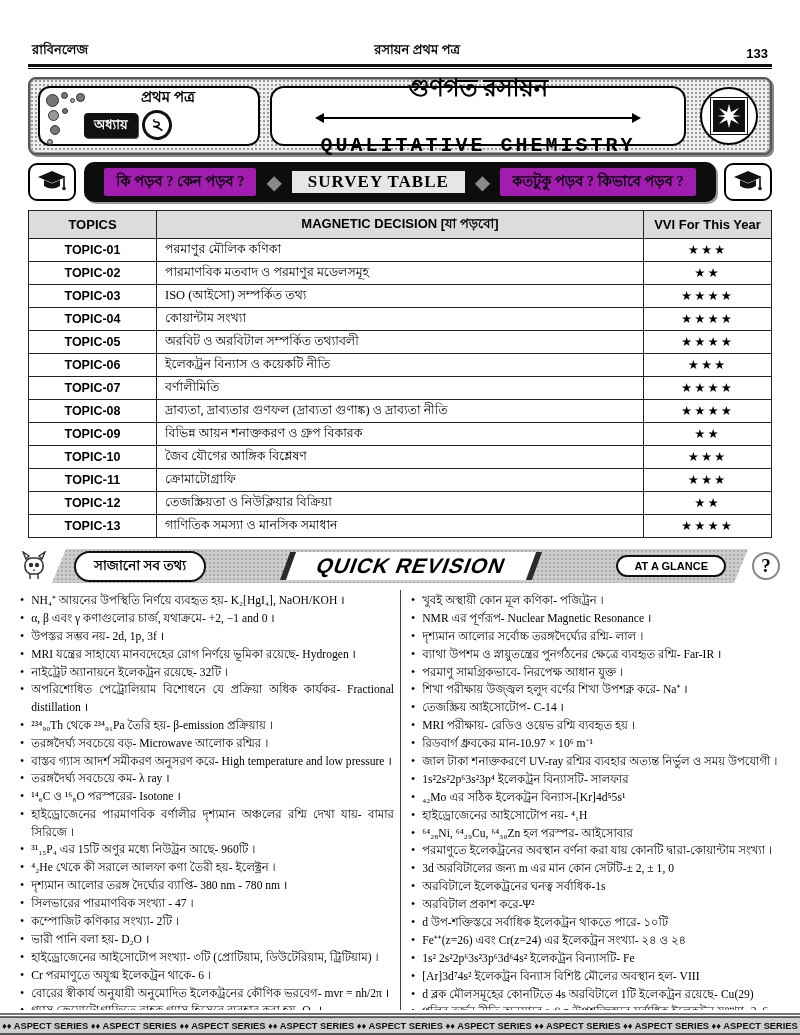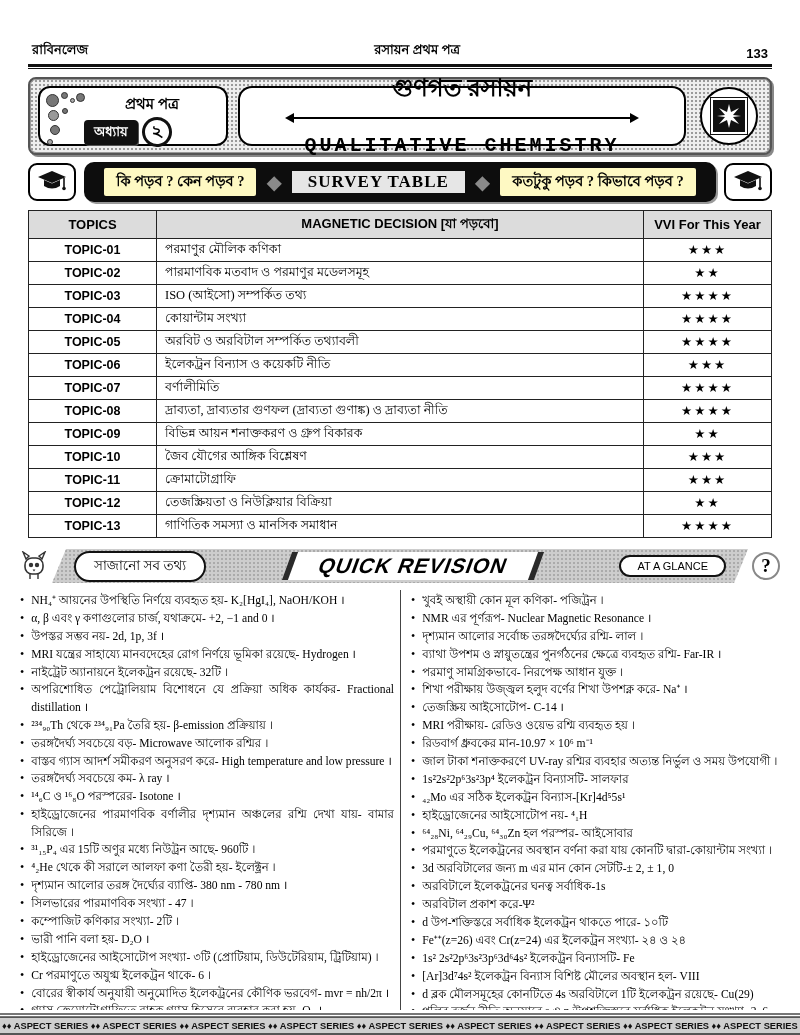--- a/index.html
+++ b/index.html
@@ -20,23 +20,23 @@
   
   .chapter-banner {
     margin:8px 28px 0; border:2px solid #555; border-radius:8px;
     box-shadow:inset 0 0 0 1px #999, 2px 2px 0 #888;
     background-color:#eee;
     background-image:radial-gradient(#9a9a9a 0.8px, transparent 0.9px);
     background-size:4px 4px;
     padding:7px 8px; display:flex; align-items:stretch; gap:10px; height:78px;
   }
   .chapter-badge {
-    width:190px; background:#fff; border:2px solid #000; border-radius:12px;
+    width:222px; background:#fff; border:2px solid #000; border-radius:12px;
     position:relative; padding:4px 6px 4px 44px; display:flex; flex-direction:column;
-    justify-content:flex-start;
+    justify-content:flex-end;
   }
   .dots { position:absolute; left:6px; top:4px; width:36px; height:54px; }
   .dots i { position:absolute; border-radius:50%; background:#777; border:1px solid #333; }
   .dots i:nth-child(1){ width:13px;height:13px;left:0;top:2px;}
   .dots i:nth-child(2){ width:7px;height:7px;left:15px;top:0px;}
   .dots i:nth-child(3){ width:5px;height:5px;left:24px;top:6px;background:#aaa;}
   .dots i:nth-child(4){ width:9px;height:9px;left:30px;top:1px;}
   .dots i:nth-child(5){ width:11px;height:11px;left:2px;top:18px;background:#999;}
   .dots i:nth-child(6){ width:6px;height:6px;left:16px;top:16px;}
   .dots i:nth-child(7){ width:10px;height:10px;left:4px;top:33px;}
@@ -82,21 +82,21 @@
   .cap-box {
     width:48px; height:38px; border:2px solid #000; border-radius:9px; background:#fff;
     display:flex; align-items:center; justify-content:center; flex:0 0 auto;
   }
   .survey-bar {
     flex:1; background:#0d0d0d; border-radius:10px; height:40px;
     display:flex; align-items:center; justify-content:center; gap:10px; padding:0 10px;
     box-shadow:2px 2px 0 #999;
   }
   .survey-pill {
-    background:#fef9c3; color:#000; font-weight:bold; font-size:14.5px;
+    background:#a21caf; color:#000; font-weight:bold; font-size:14.5px;
     padding:2px 12px; border-radius:2px; white-space:nowrap;
   }
   .survey-center {
     background:#e6e6e6; font-family:"Liberation Serif", serif; font-weight:bold;
     font-size:17px; letter-spacing:1px; padding:1px 16px; white-space:nowrap;
   }
   .survey-diamond { color:#8a8a8a; font-size:20px; line-height:1; }
 
   
   .survey-table { margin:7px 28px 0; border-collapse:collapse; width:744px;border-radius:24px; }
@@ -113,21 +113,21 @@
   
   .qr-row { margin:8px 20px 0; display:flex; align-items:center; gap:4px; height:40px; }
   .qr-band {
     flex:1; height:34px; background-color:#cdcdcd;
     background-image:radial-gradient(#a9a9a9 0.7px, transparent 0.8px); background-size:4px 4px;
     clip-path:polygon(14px 0, 100% 0, calc(100% - 14px) 100%, 0 100%);
     display:flex; align-items:center; justify-content:space-between; padding:0 22px;
   }
   .qr-oval {
     background:#fff; border:2px solid #111; border-radius:999px;
-    padding:2px 18px; font-weight:normal; font-size:13.5px; white-space:nowrap;
+    padding:2px 18px; font-weight:bold; font-size:13.5px; white-space:nowrap;
   }
   .qr-oval.en { font-family:"Liberation Sans", sans-serif; font-size:11px; padding:3px 16px; }
   .qr-center-wrap { transform:skewX(-20deg); background:#fff; border-left:6px solid #2a2a2a; border-right:6px solid #2a2a2a; padding:2px 26px; }
   .qr-center-text {
     transform:skewX(20deg); font-family:"Liberation Sans", sans-serif;
     font-weight:bold; font-size:21px; letter-spacing:1px; white-space:nowrap;
   }
   .owl-box, .q-box { flex:0 0 auto; display:flex; align-items:center; justify-content:center; }
   .q-circle {
     width:28px; height:28px; border-radius:50%; background:#fff; border:2px solid #888;

